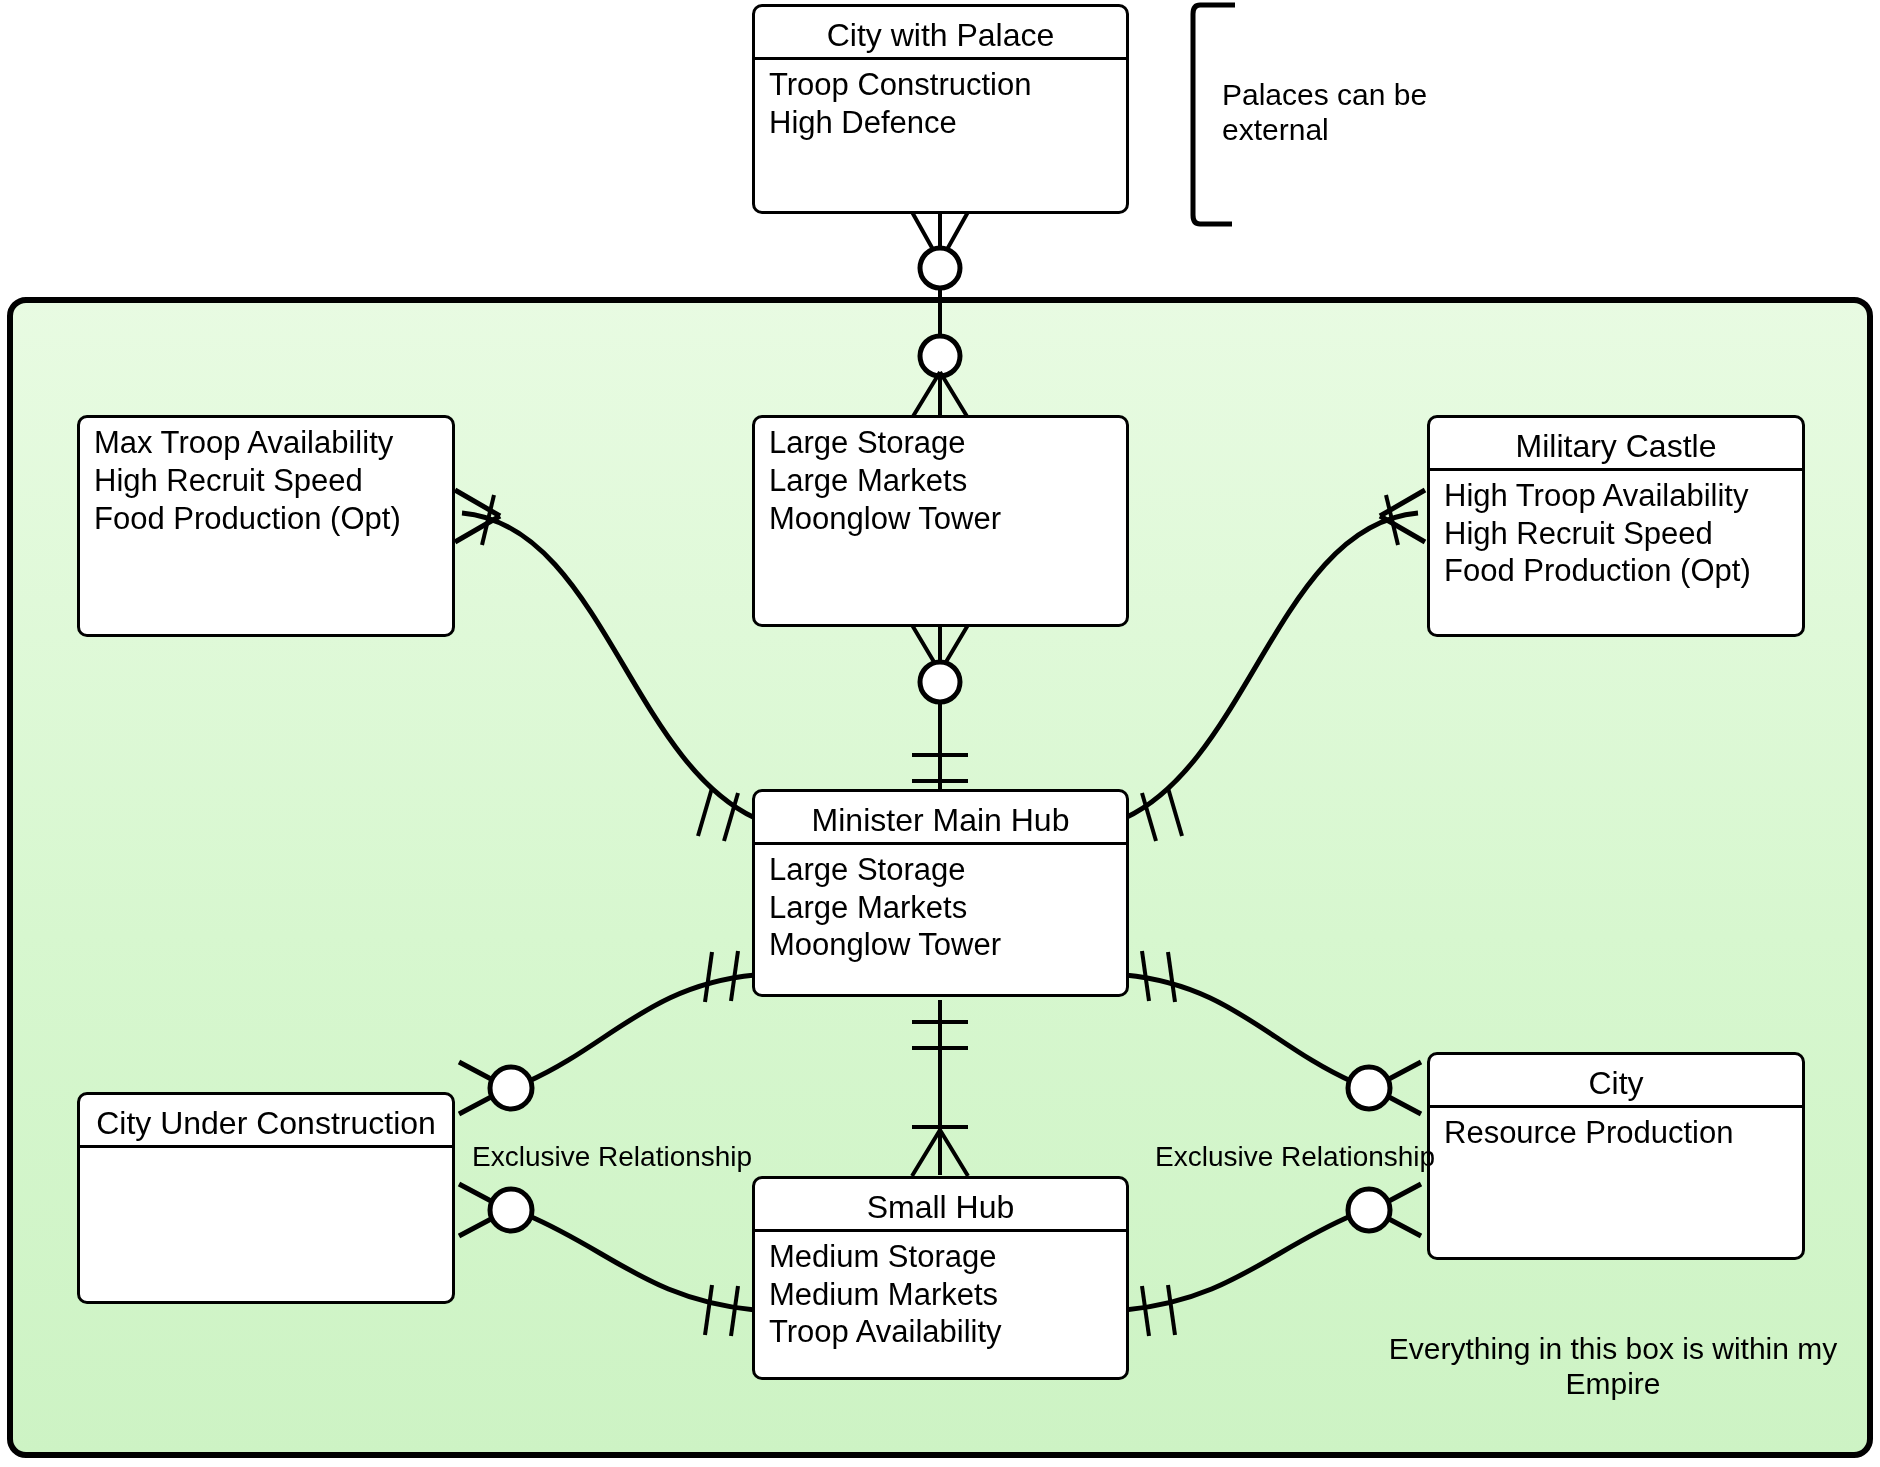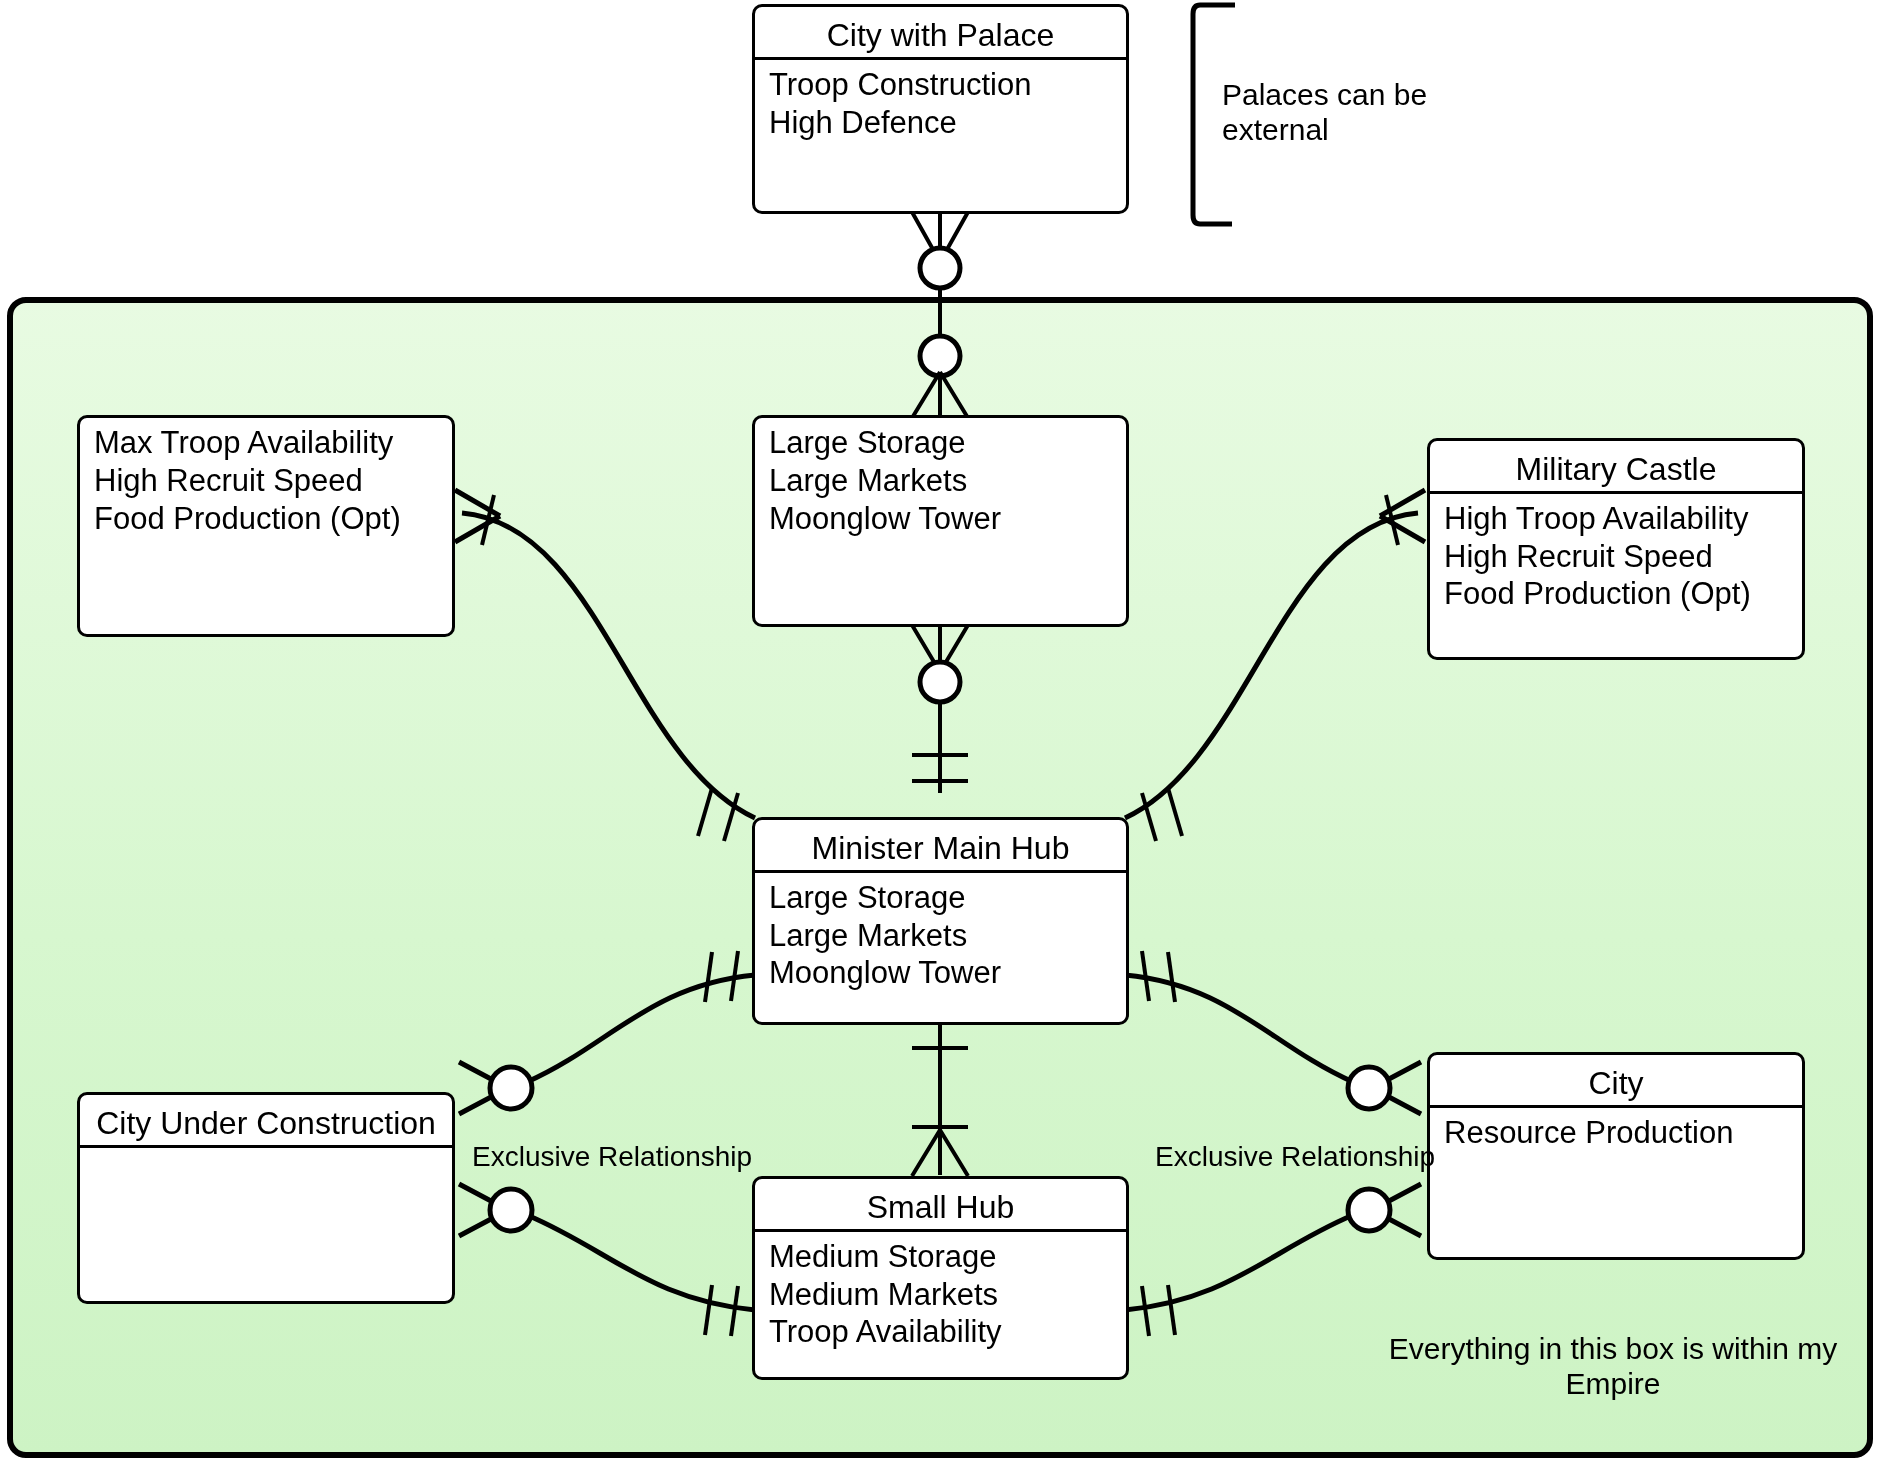--- a/index.html
+++ b/index.html
@@ -173,30 +173,30 @@
   </div>
 
   <div class="entity" style="left:752px; top:415px; width:377px; height:212px;">
     <div class="ent-attrs">
       <div class="attr">Large Storage</div>
       <div class="attr">Large Markets</div>
       <div class="attr">Moonglow Tower</div>
     </div>
   </div>
 
-  <div class="entity" style="left:1427px; top:415px; width:378px; height:222px;margin-top:23px;">
+  <div class="entity" style="left:1427px; top:415px; width:378px; height:222px;">
     <div class="ent-title">Military Castle</div>
     <div class="ent-attrs">
       <div class="attr">High Troop Availability</div>
       <div class="attr">High Recruit Speed</div>
       <div class="attr">Food Production (Opt)</div>
     </div>
   </div>
 
-  <div class="entity" style="left:752px; top:789px; width:377px; height:208px;margin-top:28px;">
+  <div class="entity" style="left:752px; top:789px; width:377px; height:208px;">
     <div class="ent-title">Minister Main Hub</div>
     <div class="ent-attrs">
       <div class="attr">Large Storage</div>
       <div class="attr">Large Markets</div>
       <div class="attr">Moonglow Tower</div>
     </div>
   </div>
 
   <div class="entity" style="left:77px; top:1092px; width:378px; height:212px;">
     <div class="ent-title">City Under Construction</div>

